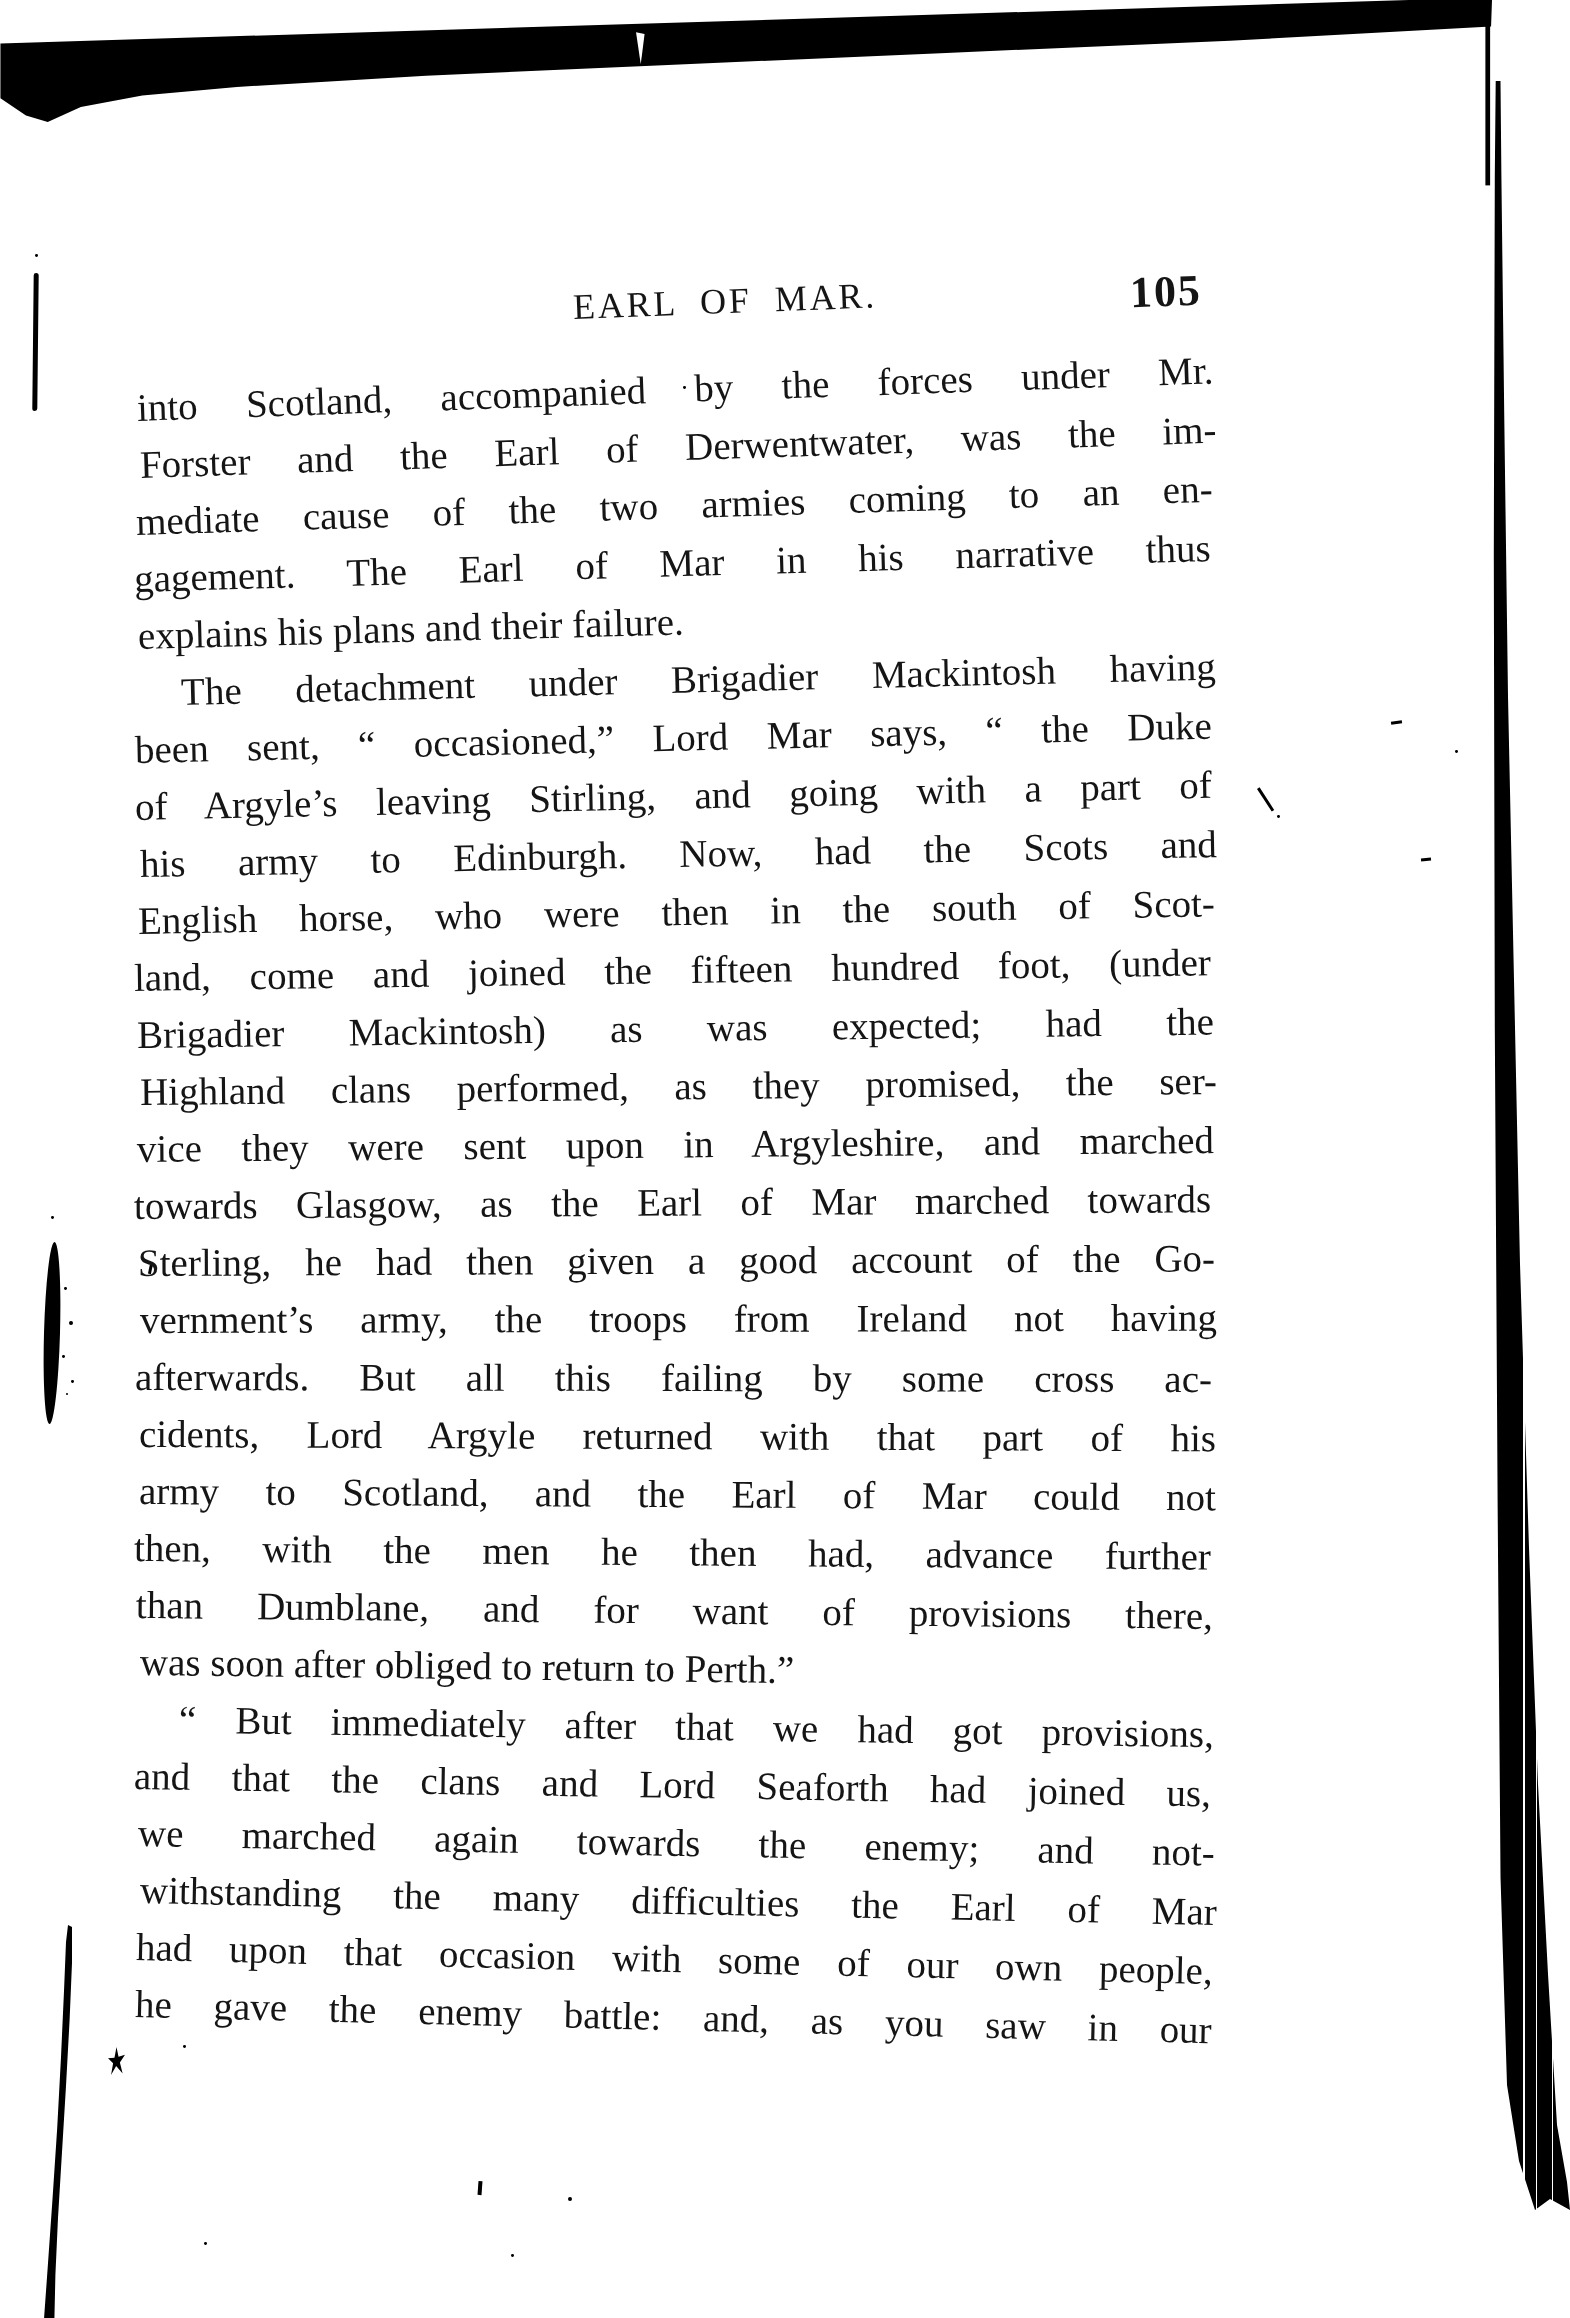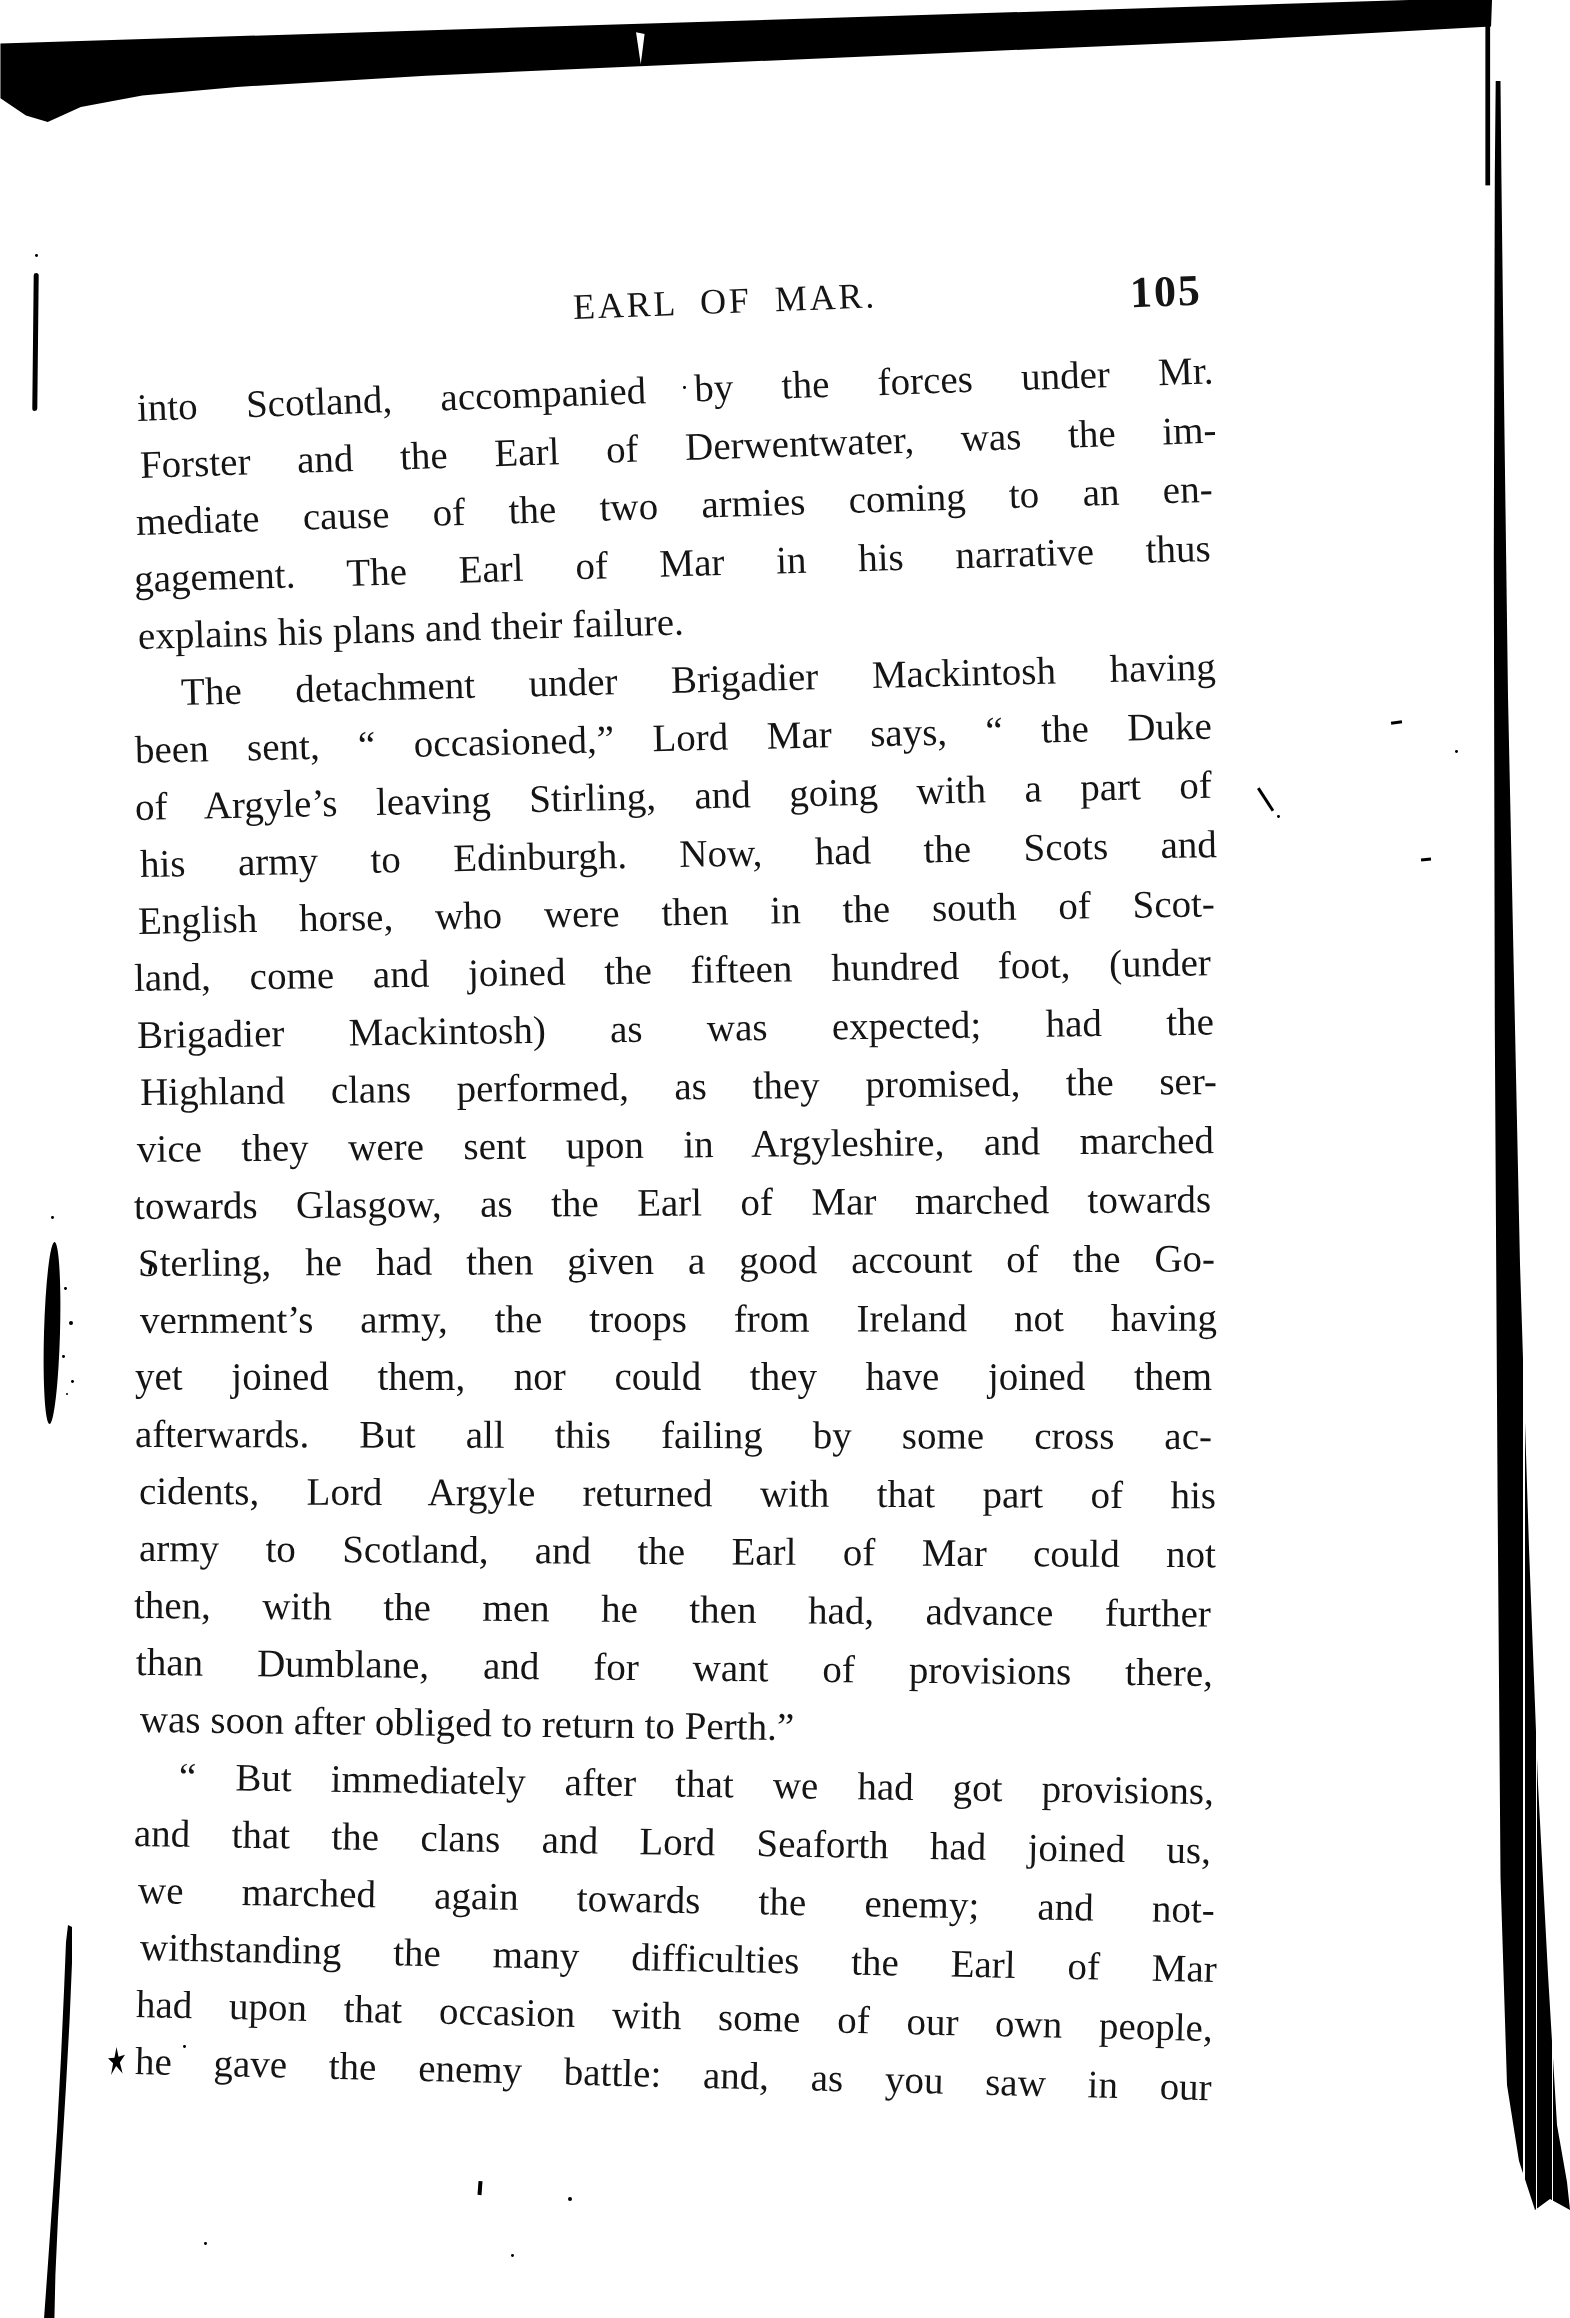--- a/index.html
+++ b/index.html
@@ -99,21 +99,20 @@
       <div class="line" style="transform: rotate(-1.18deg); left: -1.8px;">of Argyle’s leaving Stirling, and going with a part of</div>
       <div class="line" style="transform: rotate(-1.06deg); left: 2.5px;">his army to Edinburgh.  Now, had the Scots and</div>
       <div class="line" style="transform: rotate(-0.94deg); left: 1.1px;">English horse, who were then in the south of Scot-</div>
       <div class="line" style="transform: rotate(-0.83deg); left: -2.7px;">land, come and joined the fifteen hundred foot, (under</div>
       <div class="line" style="transform: rotate(-0.71deg); left: -0.4px;">Brigadier Mackintosh) as was expected; had the</div>
       <div class="line" style="transform: rotate(-0.59deg); left: 2.8px;">Highland clans performed, as they promised, the ser-</div>
       <div class="line" style="transform: rotate(-0.48deg); left: -0.3px;">vice they were sent upon in Argyleshire, and marched</div>
       <div class="line" style="transform: rotate(-0.36deg); left: -2.7px;">towards Glasgow, as the Earl of Mar marched towards</div>
       <div class="line" style="transform: rotate(-0.24deg); left: 1px;">Sterling, he had then given a good account of the Go-</div>
       <div class="line" style="transform: rotate(-0.12deg); left: 2.5px;">vernment’s army, the troops from Ireland not having</div>
-      <div class="line" style="transform: rotate(-0.01deg); left: -1.7px;">yet joined them, nor could they have joined them</div>
       <div class="line" style="transform: rotate(0.11deg); left: -2.1px;">afterwards.  But all this failing by some cross ac-</div>
       <div class="line" style="transform: rotate(0.23deg); left: 2.2px;">cidents, Lord Argyle returned with that part of his</div>
       <div class="line" style="transform: rotate(0.34deg); left: 1.5px;">army to Scotland, and the Earl of Mar could not</div>
       <div class="line" style="transform: rotate(0.46deg); left: -2.6px;">then, with the men he then had, advance further</div>
       <div class="line" style="transform: rotate(0.58deg); left: -0.9px;">than Dumblane, and for want of provisions there,</div>
       <div class="line nojust" style="transform: rotate(0.7deg); left: 2.8px;">was soon after obliged to return to Perth.”</div>
       <div class="line indent" style="transform: rotate(0.81deg); left: 0.1px;">“ But immediately after that we had got provisions,</div>
       <div class="line" style="transform: rotate(0.93deg); left: -2.8px;">and that the clans and Lord Seaforth had joined us,</div>
       <div class="line" style="transform: rotate(1.05deg); left: 0.6px;">we marched again towards the enemy; and not-</div>
       <div class="line" style="transform: rotate(1.17deg); left: 2.6px;">withstanding the many difficulties the Earl of Mar</div>

